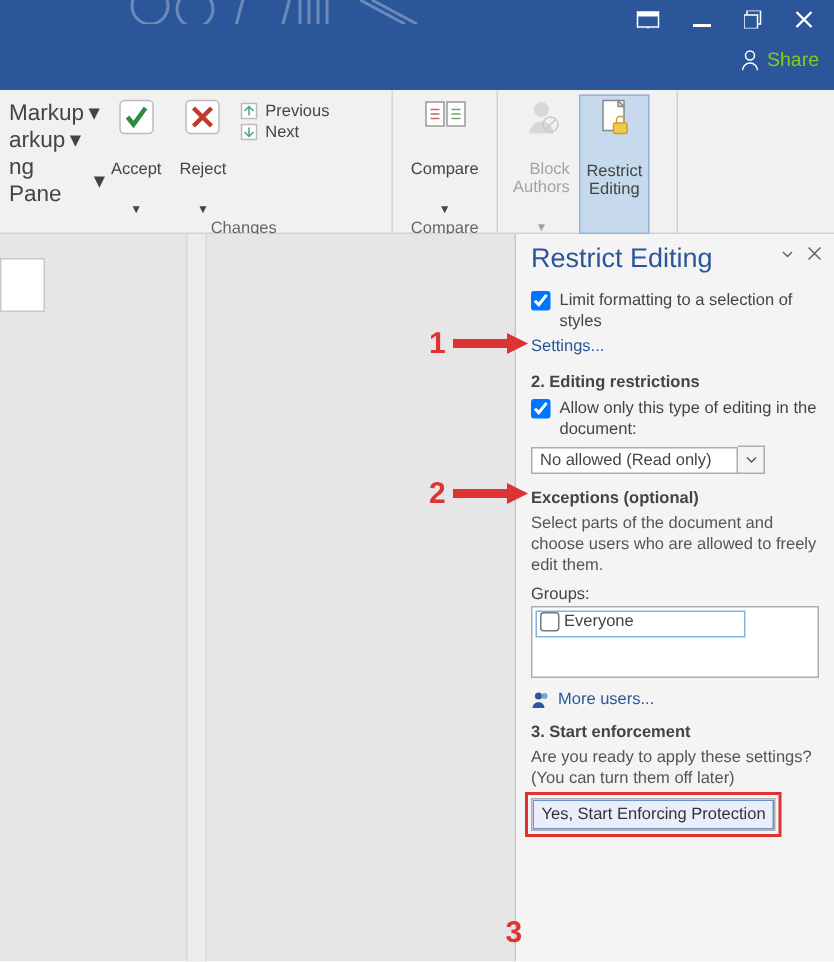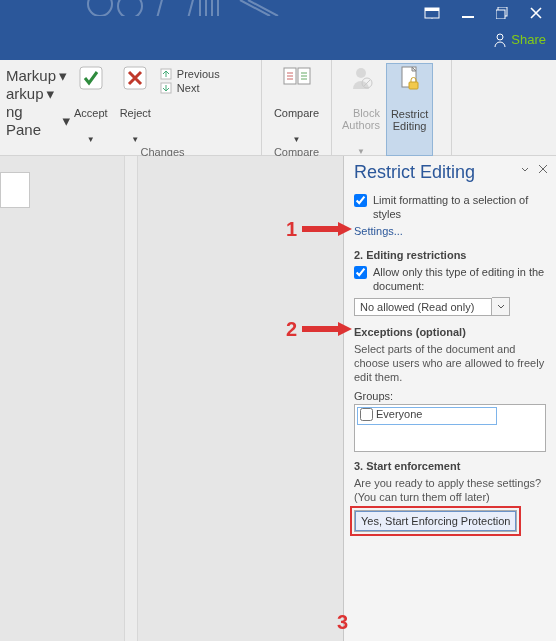--- a/index.html
+++ b/index.html
@@ -400,20 +400,28 @@
 
     <div class="section-h">Exceptions (optional)</div>
     <div class="desc">Select parts of the document and choose users who are allowed to freely edit them.</div>
     <div style="margin-bottom:2px;">Groups:</div>
     <div class="groups-box">
       <div class="groups-row">
         <input type="checkbox" style="">
         <span>Everyone</span>
       </div>
     </div>
+    <div class="more-users">
+      <svg width="12" height="12">
+          <circle cx="5" cy="4" r="2.4" fill="#2b579a"></circle>
+          <path d="M1 12 a4 4 0 0 1 8 0" fill="#2b579a"></path>
+          <circle cx="9" cy="4" r="2" fill="#7ea3cc"></circle>
+        </svg>
+      <span>More users...</span>
+    </div>
 
     <div class="section-h">3. Start enforcement</div>
     <div class="desc">Are you ready to apply these settings? (You can turn them off later)</div>
     <button class="enforce-btn">Yes, Start Enforcing Protection</button>
   </div>
 </div>
 
 <div class="ann-num" style="left:286px; top:218px;">1</div>
 <svg class="ann-arrow" style="left:300px; top:221px;" viewBox="0 0 52 16">
     <path d="M2 8 H40" stroke="#d33" stroke-width="6"></path>

